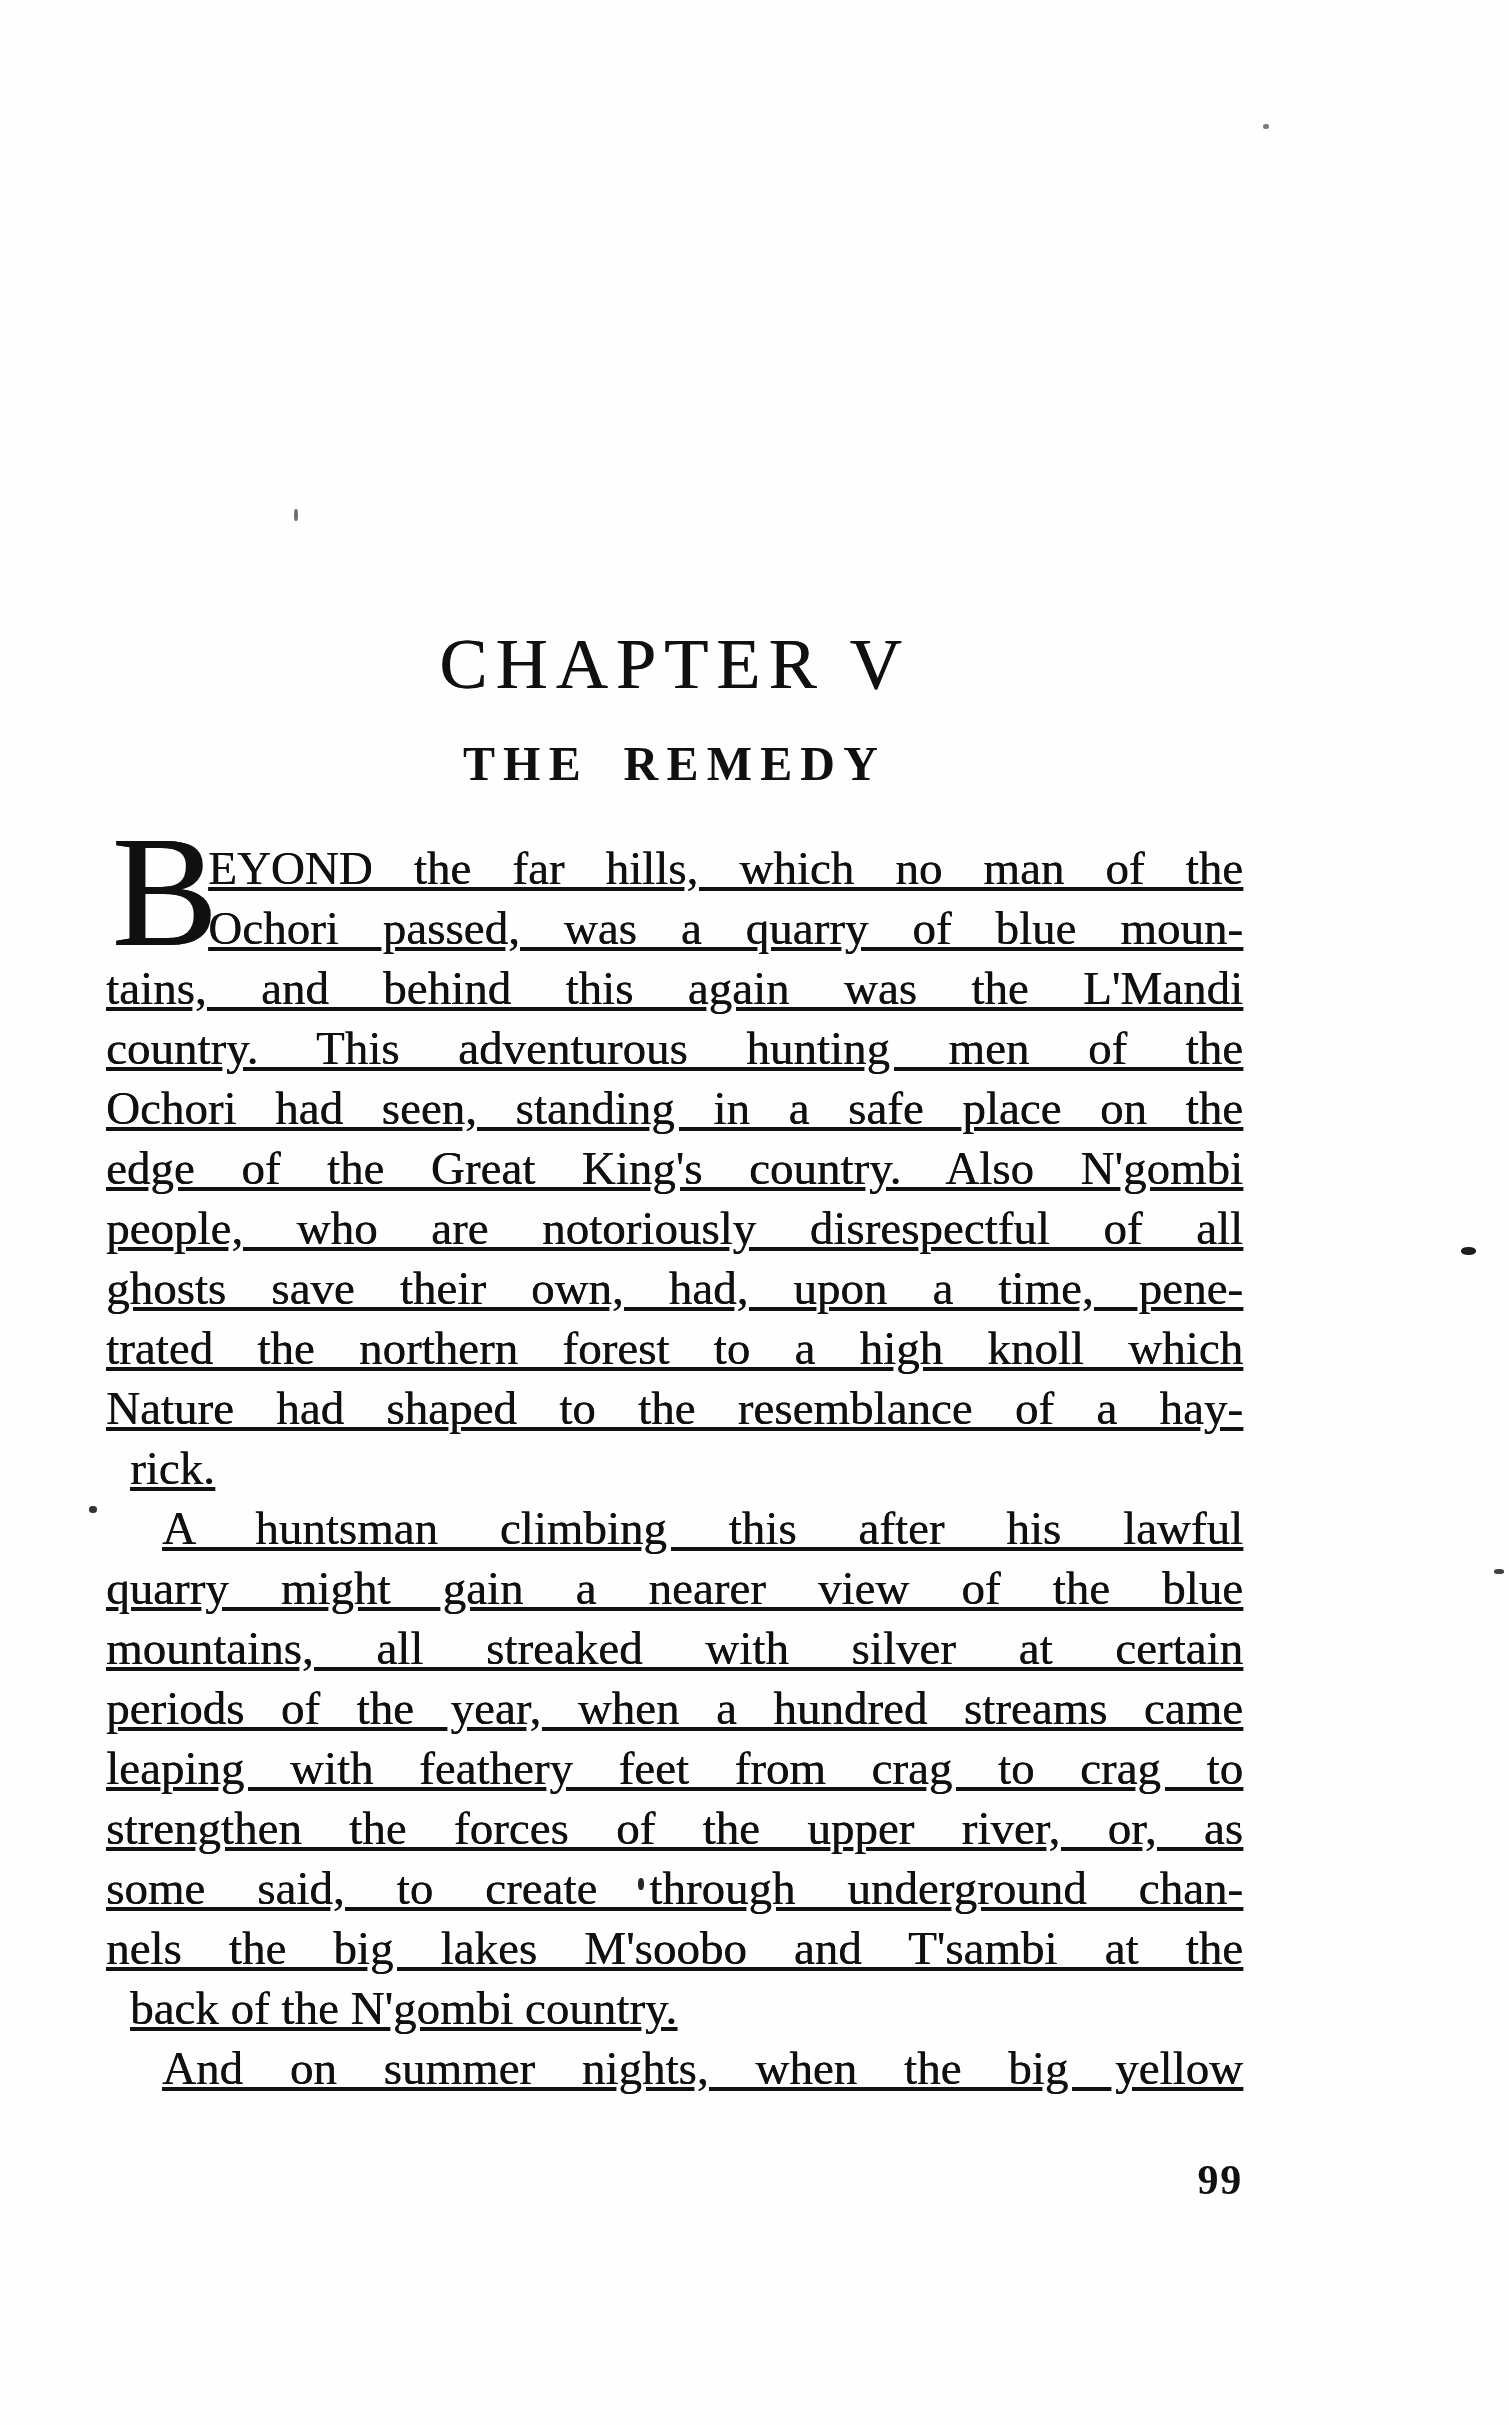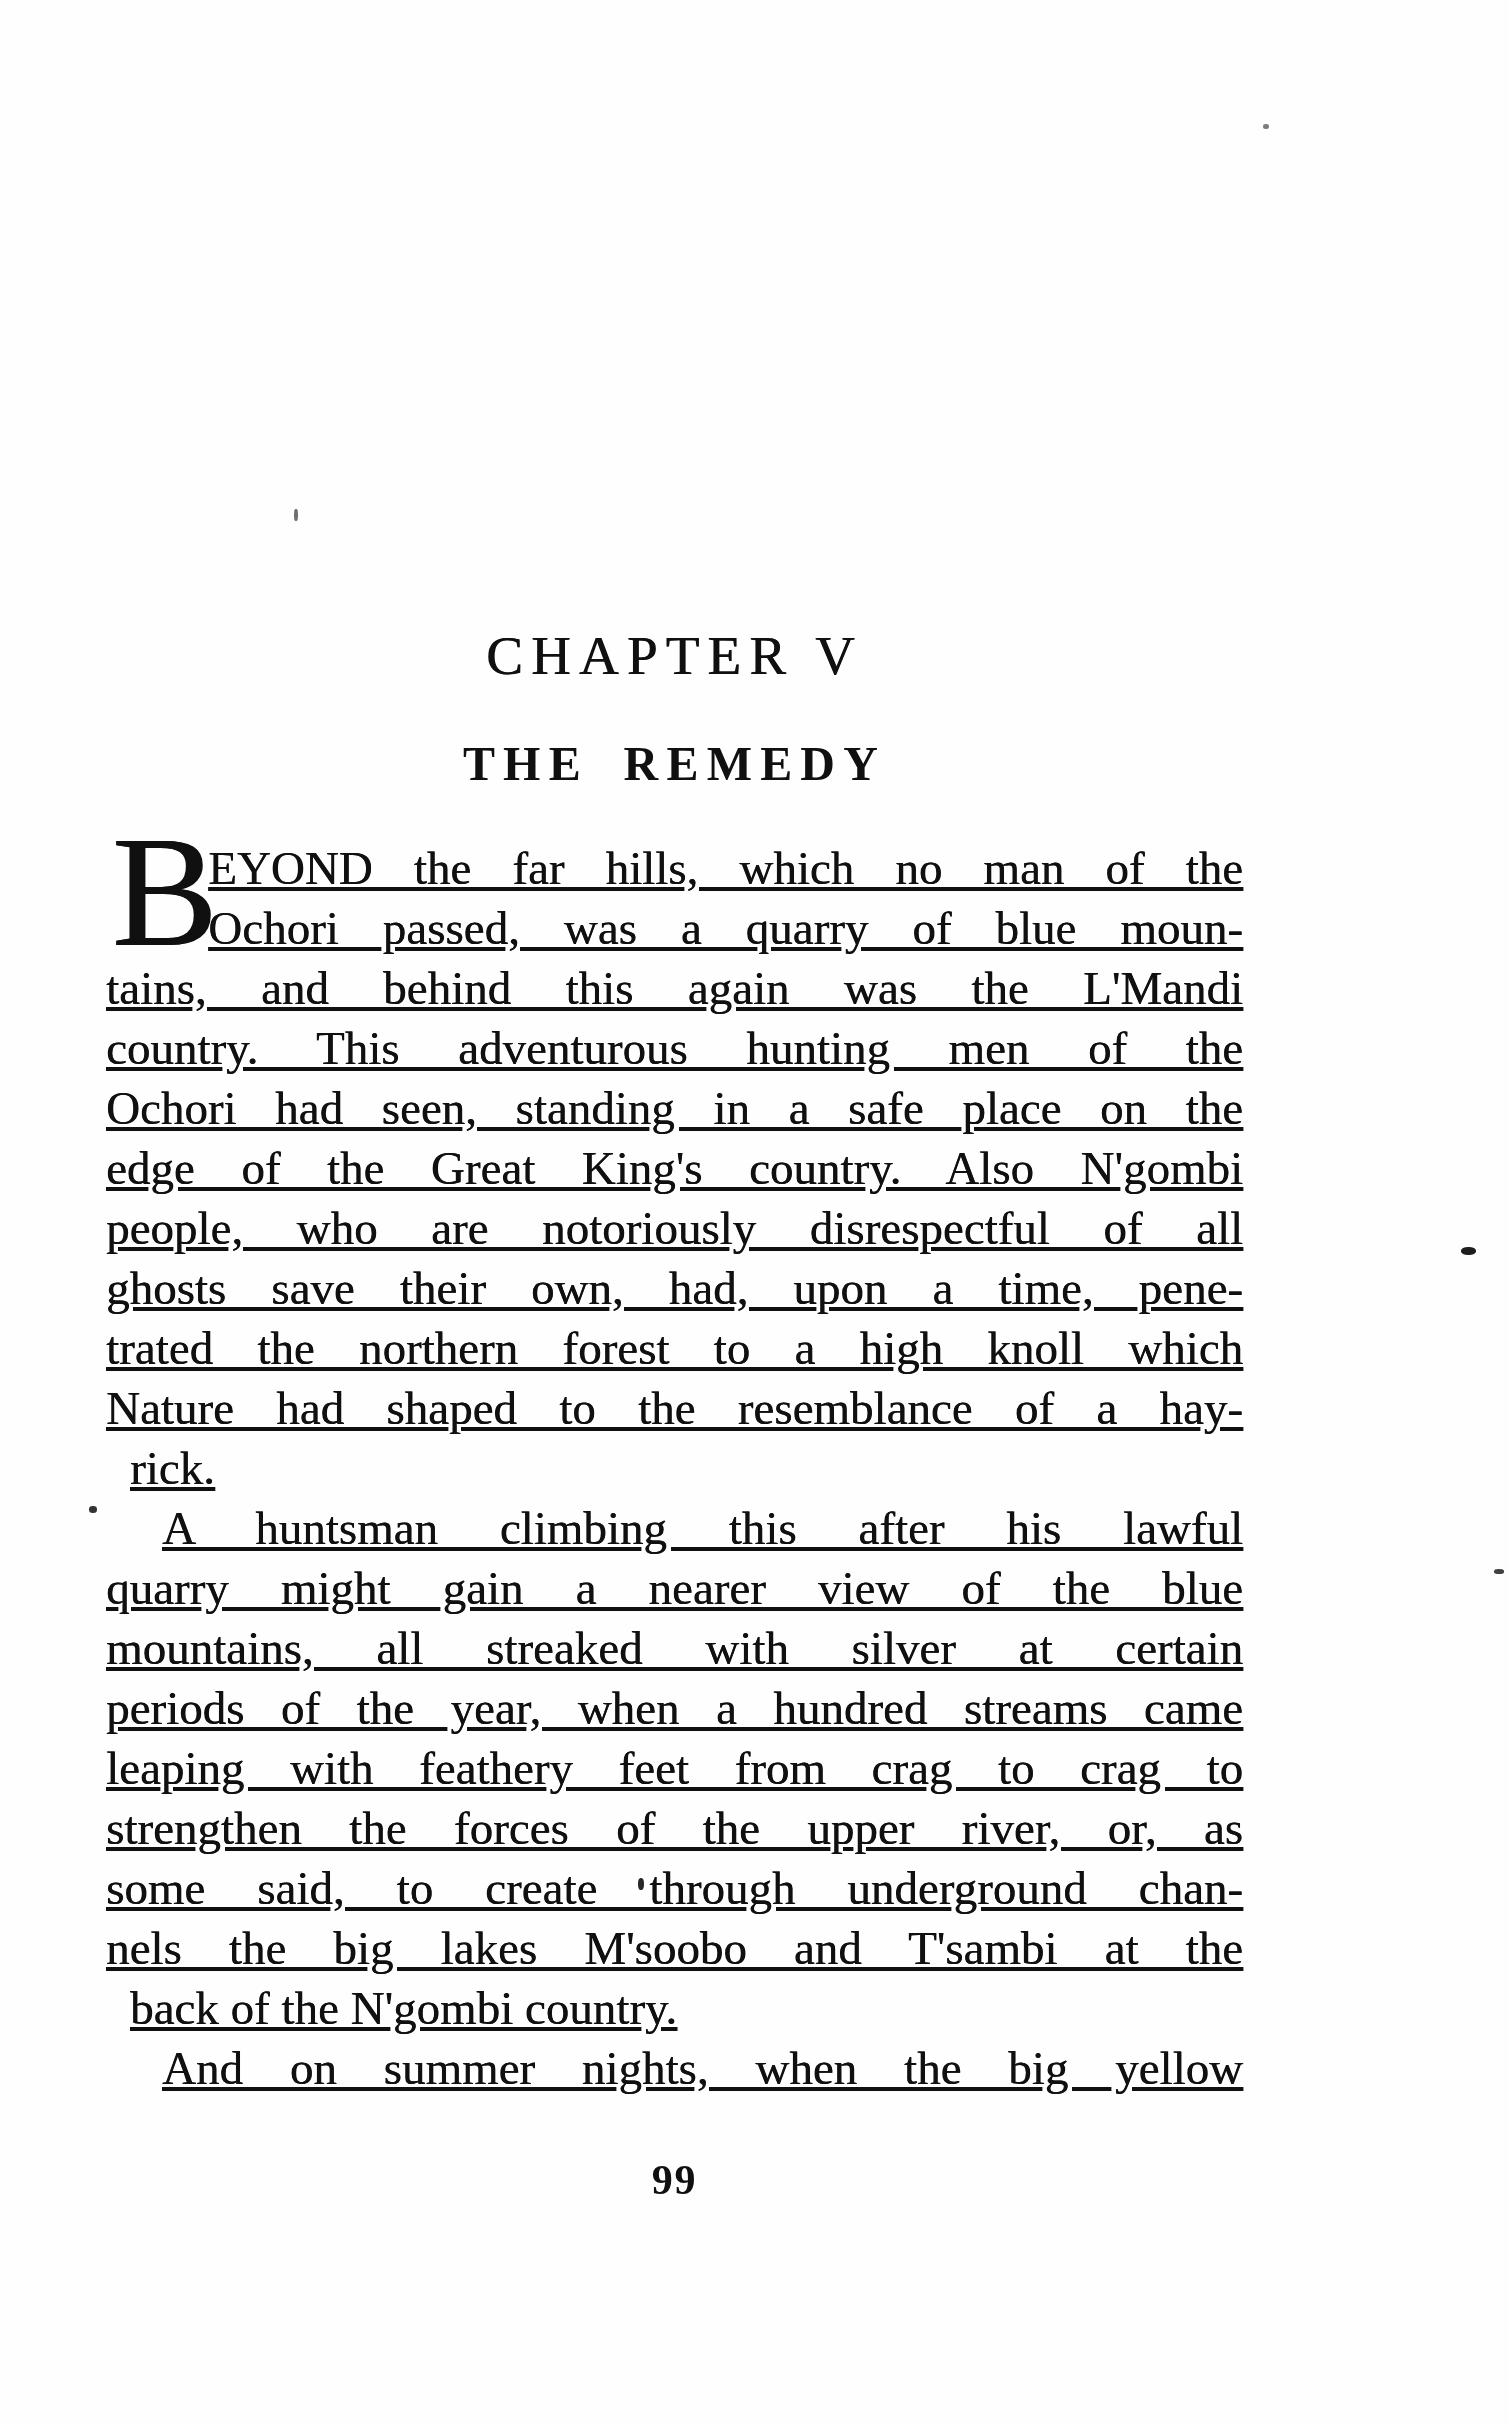--- a/index.html
+++ b/index.html
@@ -15,21 +15,21 @@
   .page {
     position: absolute;
     inset: 0;
   }
   .chapter-heading {
     position: absolute;
     left: 106px;
     width: 1137px;
     top: 628px;
     margin: 0;
-    font-size: 55px;
+    font-size: 72px;
     line-height: 1;
     font-weight: normal;
     letter-spacing: 8.2px;
     text-align: center;
     text-shadow: 0.6px 0 0 currentColor;
     white-space: nowrap;
   }
   .chapter-subtitle {
     position: absolute;
     left: 106px;
@@ -74,21 +74,21 @@
   }
   .page-number {
     position: absolute;
     left: 106px;
     width: 1137px;
     top: 2159px;
     margin: 0;
     font-size: 42px;
     line-height: 1;
     font-weight: bold;
-    text-align: center;
+    text-align: right;
     letter-spacing: 1.8px;
   }
   .speck {
     position: absolute;
     background: #111;
     border-radius: 45%;
   }
 </style>
 </head>
 <body>

